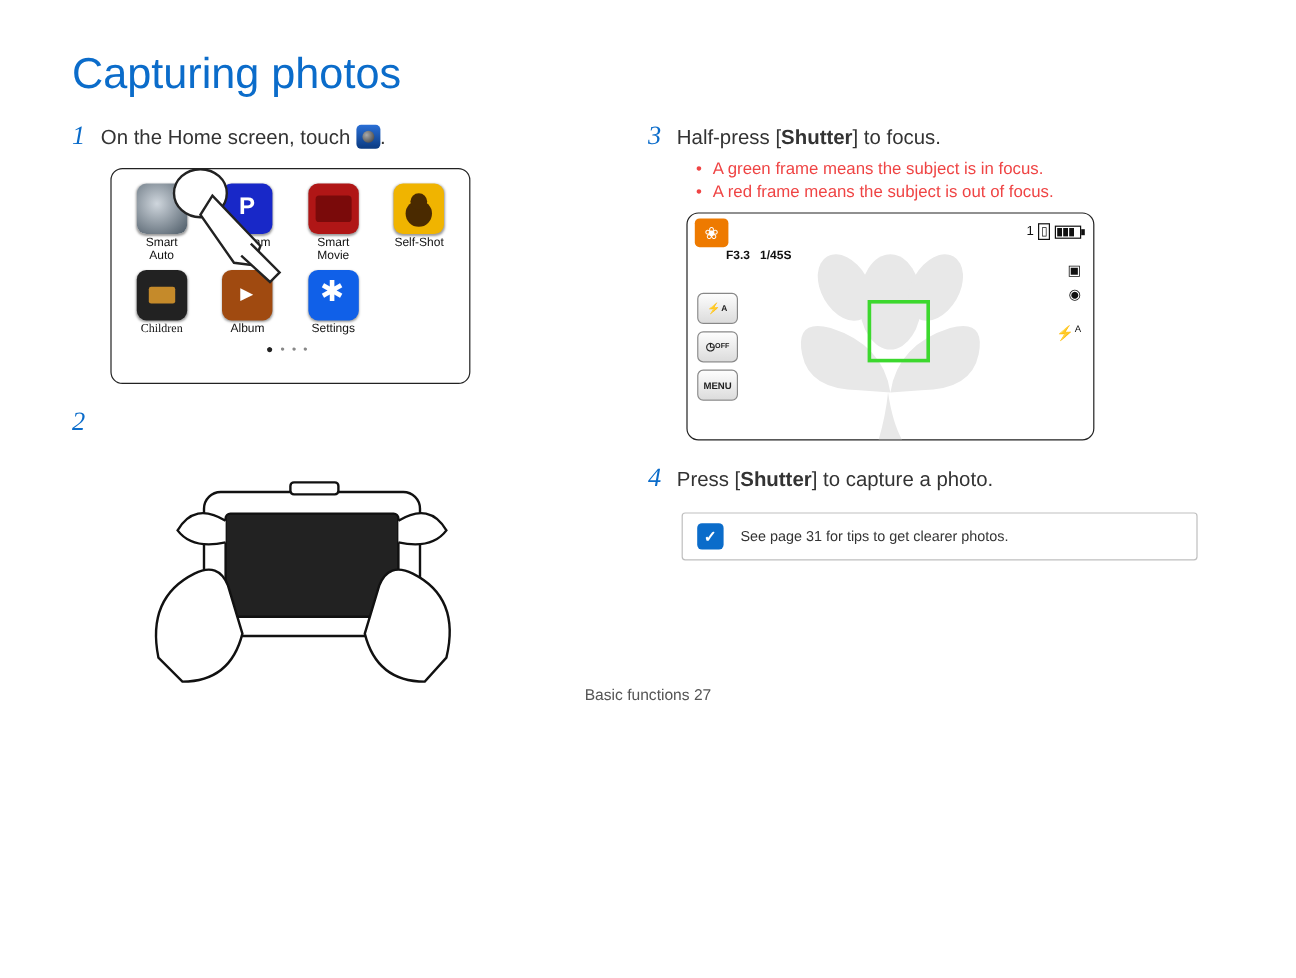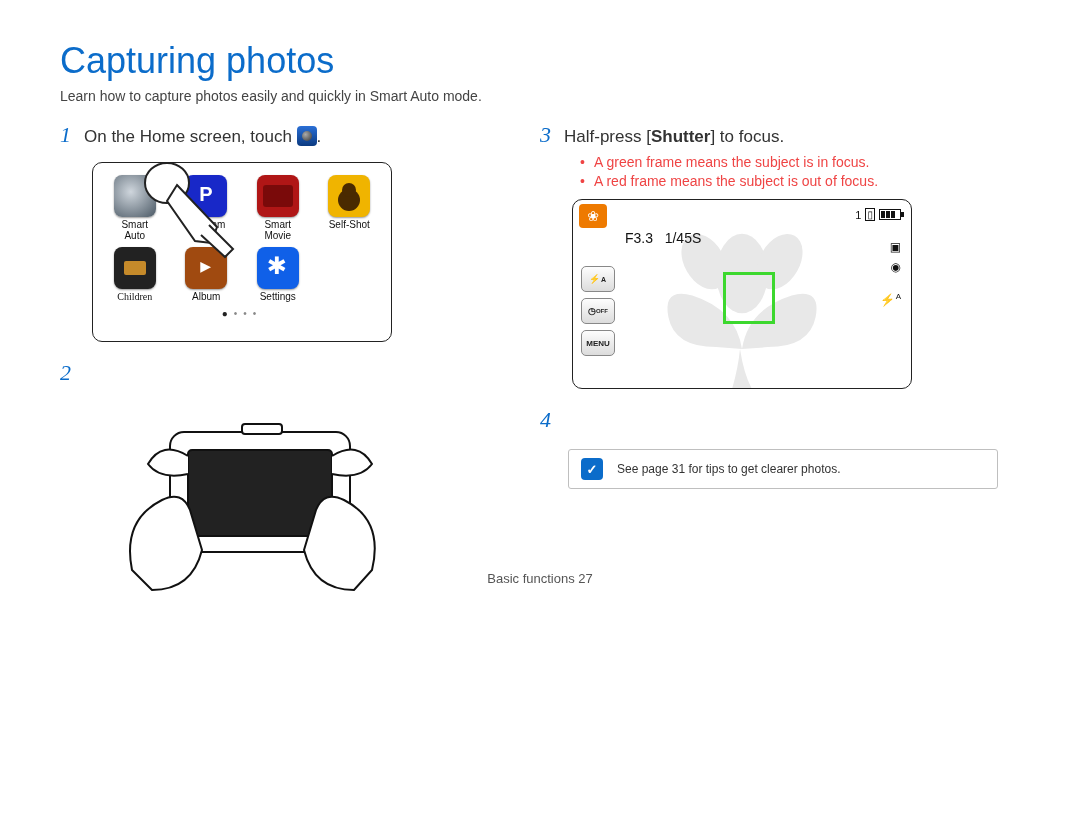--- a/index.html
+++ b/index.html
@@ -44,33 +44,32 @@
   .cam-svg { width: 100%; height: 100%; }
   .shot-frame { margin: 8px 0 0 32px; width: 340px; height: 190px; background: #fff; border: 1px solid #222; border-radius: 10px; position: relative; overflow: hidden; }
   .flower { position:absolute; inset:0; }
   .focus-box { position:absolute; width:52px; height:52px; border:3px solid #3cd82e; top:72px; left:150px; }
   .shot-top { position:absolute; top:8px; right:10px; font-size:11px; color:#111; display:flex; align-items:center; gap:4px; }
   .batt { display:inline-block; width:22px; height:11px; border:1.5px solid #111; position:relative; }
   .batt::after{content:"";position:absolute;right:-4px;top:2px;width:3px;height:5px;background:#111;}
   .batt i{position:absolute;top:1px;bottom:1px;left:1px;width:4px;background:#111;}
   .batt i:nth-child(2){left:6px;} .batt i:nth-child(3){left:11px;}
   .mode-ic { position:absolute; top:4px; left:6px; width:28px; height:24px; background:#ee7a00; border-radius:4px; display:flex;align-items:center;justify-content:center;font-size:14px;color:#fff;}
-  .info { position:absolute; top:30px; left:52px; font-size:14px; color:#111; }
+  .info { position:absolute; top:30px; left:32px; font-size:10px; color:#111;font-weight:bold; }
   .side-btn { position:absolute; left:8px; width:34px; height:26px; background:linear-gradient(#fdfdfd,#dcdcdc); border:1px solid #888; border-radius:5px; font-size:9px; display:flex;align-items:center;justify-content:center; font-weight:bold;}
   .right-ic { position:absolute; right:10px; font-size:12px; color:#111; }
   .note { margin: 16px 0 0 28px; border:1px solid #bfbfbf; border-radius:3px; padding:8px 12px; display:flex; align-items:center; gap:14px; font-size:12px; color:#333; max-width:430px;}
   .note-badge { width:22px; height:22px; border-radius:4px; background:#0b6cca; color:#fff; display:flex;align-items:center;justify-content:center; font-weight:bold; font-size:13px;}
   .footer { position:absolute; bottom:22px; width:100%; left:0; text-align:center; font-size:13px; color:#555;}
 </style>
 </head>
 <body>
 
 <div class="page">
   <h1 class="title">Capturing photos</h1>
-  <div class="intro">Learn how to capture photos easily and quickly in Smart Auto mode.</div>
 
   <div class="columns">
 
     <div class="col">
 
       <div class="step">
         <div class="step-line">
           <span class="step-num">1</span>
           <span class="step-text">
             <span>On the Home screen, touch </span><span class="mini-icon"></span><span>.</span>
@@ -185,20 +184,23 @@
           <div class="side-btn" style="top:130px;font-size:8px;">MENU</div>
           <span class="right-ic" style="top:40px;">▣</span>
           <span class="right-ic" style="top:60px;">◉</span>
           <span class="right-ic" style="top:92px;">⚡<sup style="font-size:8px;">A</sup></span>
         </div>
       </div>
 
       <div class="step">
         <div class="step-line">
           <span class="step-num">4</span>
+          <span class="step-text">
+            <span>Press [</span><b>Shutter</b><span>] to capture a photo.</span>
+          </span>
         </div>
         <div class="note">
           <div class="note-badge">✓</div>
           <div>See page 31 for tips to get clearer photos.</div>
         </div>
       </div>
 
     </div>
   </div>
 

